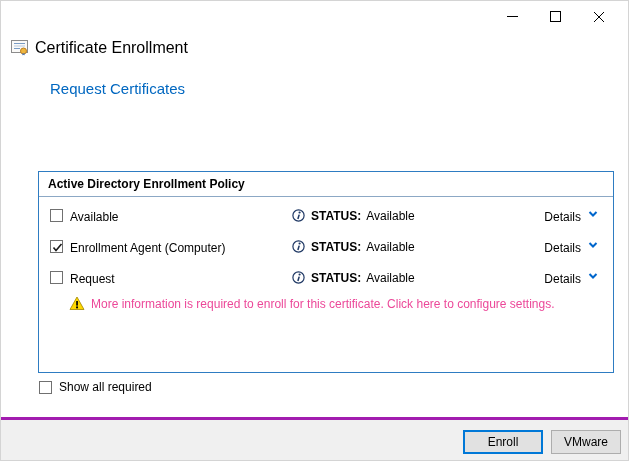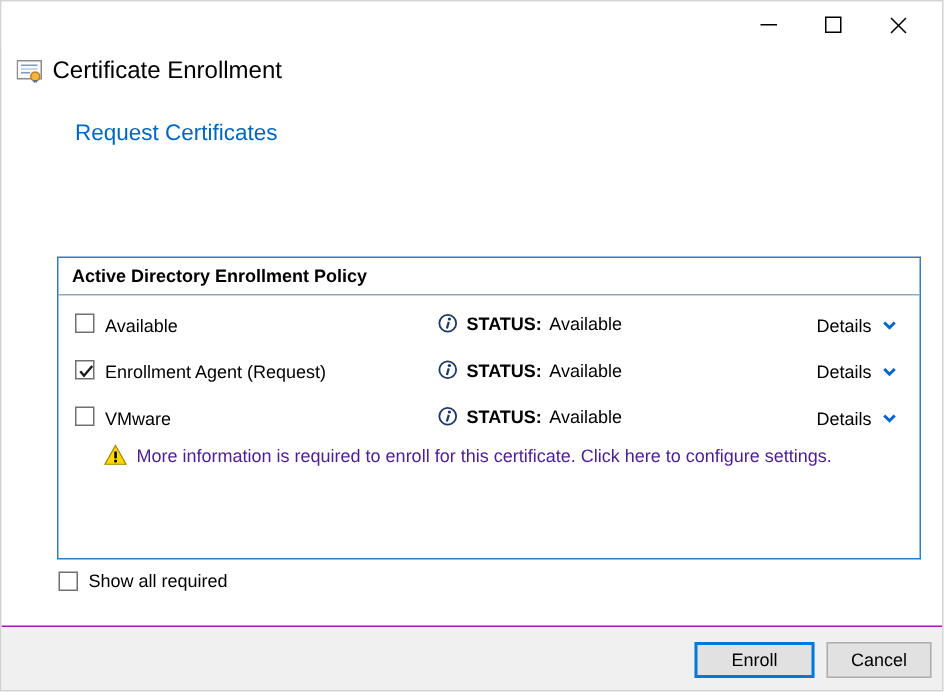--- a/index.html
+++ b/index.html
@@ -98,48 +98,48 @@
   .cert-name { position: absolute; left: 31px; top: 10px; }
   .status-group {
     position: absolute;
     left: 252px; top: 8px;
     display: flex; align-items: center; gap: 5px;
   }
   .status-label { font-weight: bold; }
   .details-group {
     position: absolute;
     right: 15px; top: 10px;
-    display: flex; align-items: center; gap: 7px;
+    display: flex; gap: 7px;
     cursor: pointer;
   }
   .warning-row {
     position: relative;
     margin-top: 2px;
     padding-left: 52px;
-    color: #4c1d95;
+    color: #ec4899;
     line-height: 18px;
     cursor: pointer;
   }
   .warning-row .warn-icon { position: absolute; left: 30px; top: 1px; }
 
   
   .show-all {
     position: absolute;
     top: 379px; left: 38px;
     display: flex; align-items: center; gap: 7px;
   }
   .show-all .checkbox { position: static; }
 
   
   .footer {
     position: absolute;
     left: 0; right: 0; bottom: 0;
     height: 43px;
     background: #F0F0F0;
-    border-top: 1px solid #a21caf;
+    border-top: 3px solid #a21caf;
   }
   .btn {
     position: absolute;
     top: 10px;
     height: 24px;
     background: #E1E1E1;
     border: 1px solid #ADADAD;
     font-family: "Liberation Sans", sans-serif;
     font-size: 12px;
     color: #000;
@@ -211,21 +211,21 @@
           </svg>
         </span>
       </div>
 
       <div class="cert-row">
         <span class="checkbox checked">
           <svg width="13" height="13" viewBox="0 0 13 13">
             <path d="M2.5 6.5 L5 9.5 L10.5 3" stroke="#1a1a1a" stroke-width="1.6" fill="none"></path>
           </svg>
         </span>
-        <span class="cert-name">Enrollment Agent (Request)</span>
+        <span class="cert-name">Enrollment Agent (Computer)</span>
         <span class="status-group">
           <svg width="15" height="15" viewBox="0 0 15 15">
             <circle cx="7.5" cy="7.5" r="5.6" fill="none" stroke="#1F3864" stroke-width="1.2"></circle>
             <ellipse cx="8.6" cy="4.6" rx="1.1" ry="1" fill="#1F3864"></ellipse>
             <path d="M8.2 6.6 L6.9 11" stroke="#1F3864" stroke-width="1.5" fill="none"></path>
           </svg>
           <span class="status-label">STATUS:</span>
           <span class="status-value">Available</span>
         </span>
         <span class="details-group">
@@ -233,21 +233,21 @@
           <svg width="10" height="8" viewBox="0 0 10 8">
             <path d="M1.5 2 L5 5.5 L8.5 2" stroke="#0066CC" stroke-width="2" fill="none"></path>
           </svg>
         </span>
       </div>
 
       <div class="cert-row">
         <span class="checkbox">
           
         </span>
-        <span class="cert-name">VMware</span>
+        <span class="cert-name">Request</span>
         <span class="status-group">
           <svg width="15" height="15" viewBox="0 0 15 15">
             <circle cx="7.5" cy="7.5" r="5.6" fill="none" stroke="#1F3864" stroke-width="1.2"></circle>
             <ellipse cx="8.6" cy="4.6" rx="1.1" ry="1" fill="#1F3864"></ellipse>
             <path d="M8.2 6.6 L6.9 11" stroke="#1F3864" stroke-width="1.5" fill="none"></path>
           </svg>
           <span class="status-label">STATUS:</span>
           <span class="status-value">Available</span>
         </span>
         <span class="details-group">
@@ -272,16 +272,16 @@
 
   <div class="show-all">
     <span class="checkbox">
       
     </span>
     <span>Show all required</span>
   </div>
 
   <div class="footer">
     <button class="btn btn-enroll">Enroll</button>
-    <button class="btn btn-cancel">Cancel</button>
+    <button class="btn btn-cancel">VMware</button>
   </div>
 
 </div>
 
 </body></html>

